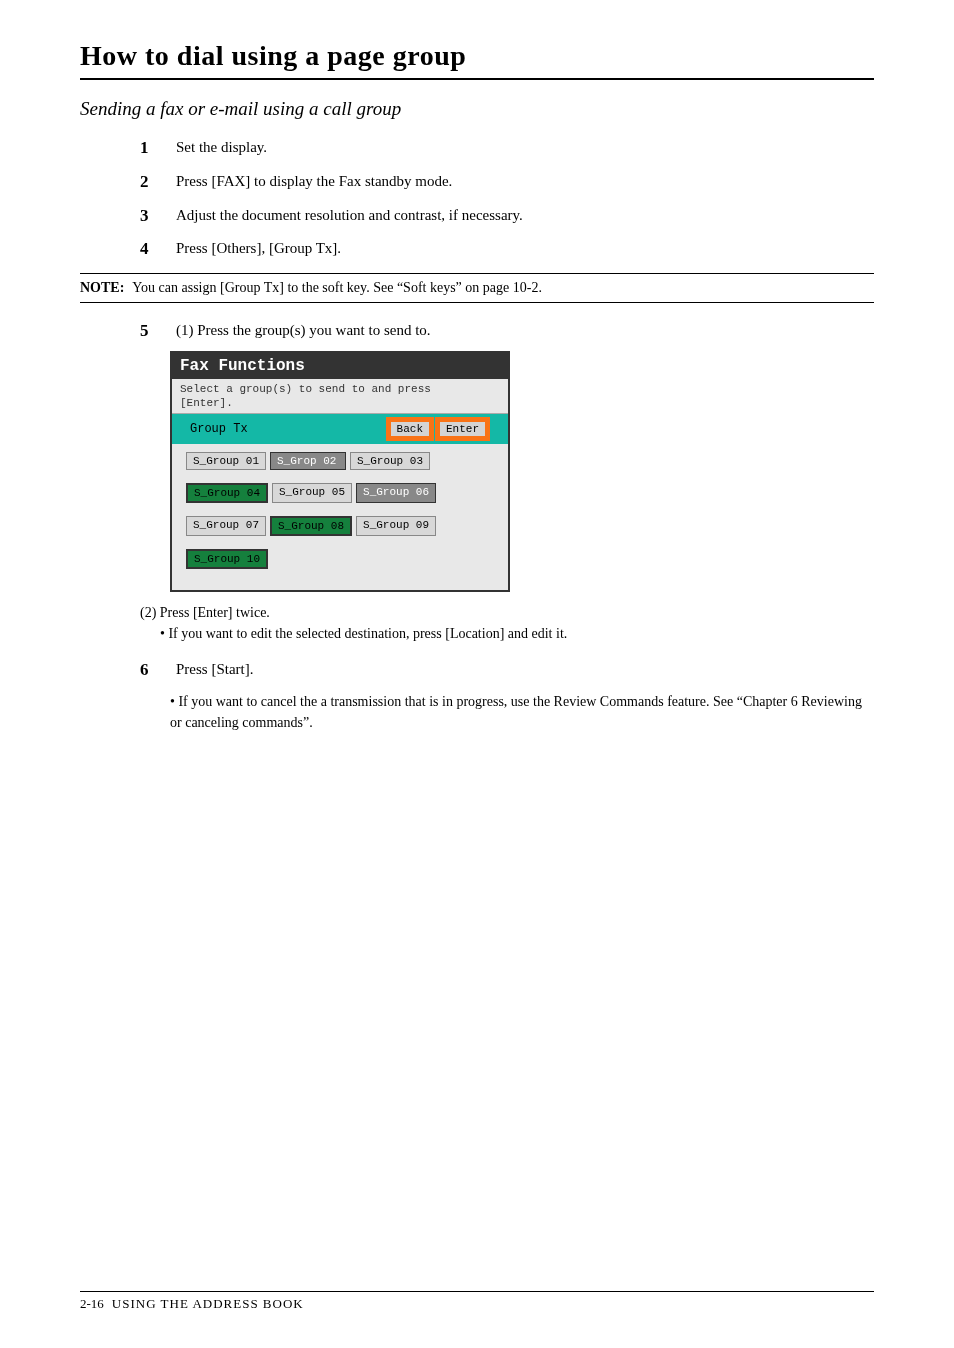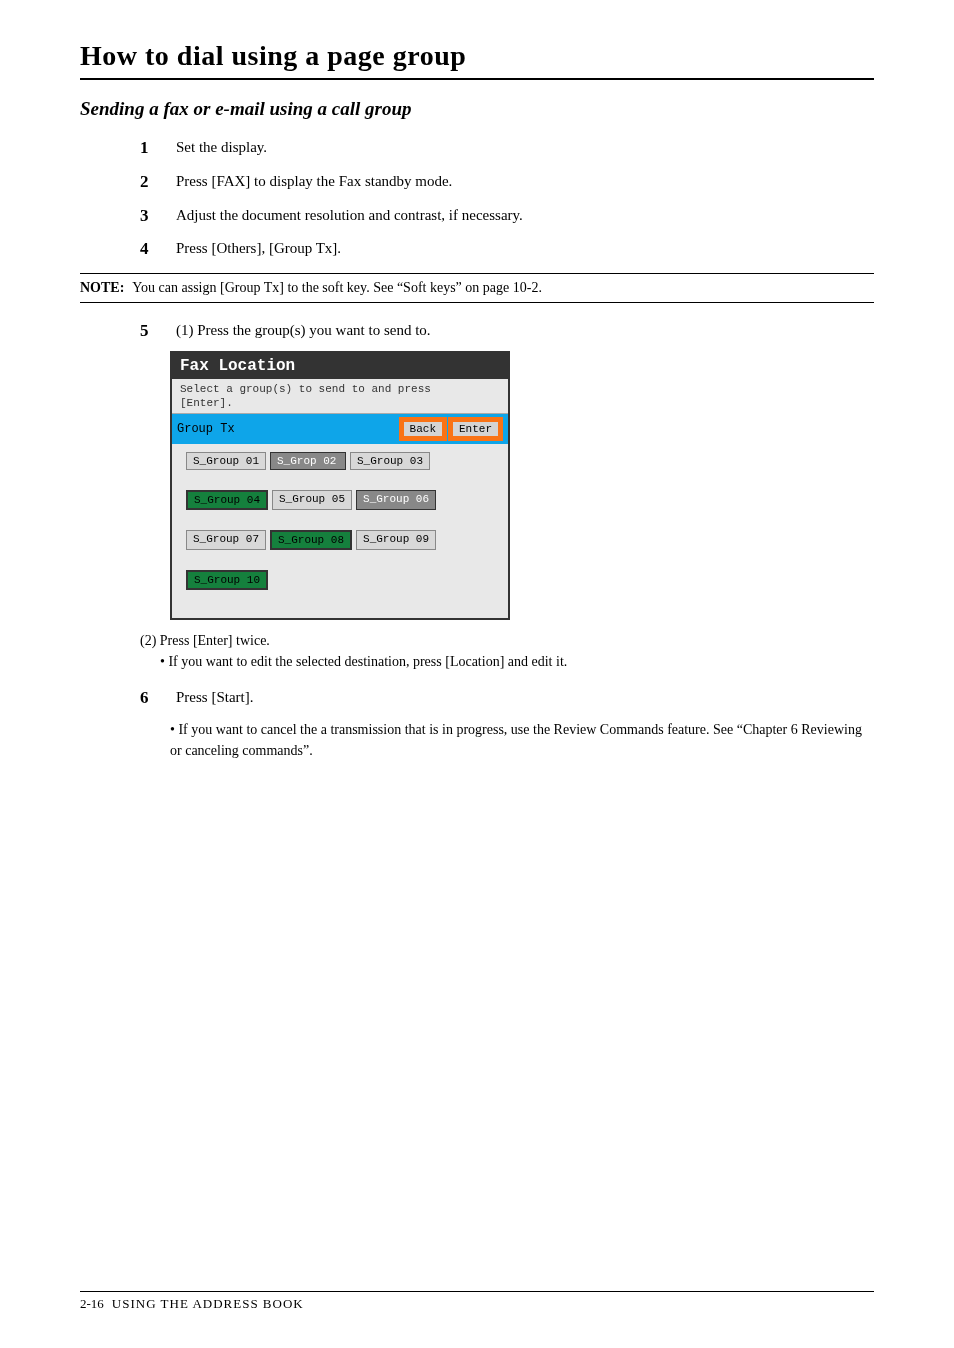--- a/index.html
+++ b/index.html
@@ -22,21 +22,21 @@
     }
     .title-rule {
       border: none;
       border-top: 2px solid #000;
       margin-bottom: 18px;
     }
 
     
     .section-heading {
       font-style: italic;
-      font-weight: bold;
+      font-weight: normal;
       font-size: 19px;
       margin-bottom: 16px;
     }
 
     
     .step {
       display: flex;
       align-items: flex-start;
       margin-bottom: 10px;
       padding-left: 60px;
@@ -110,23 +110,23 @@
       color: #333;
       padding: 3px 8px 2px 8px;
       font-family: 'Courier New', Courier, monospace;
       background: #e8e8e8;
       line-height: 1.3;
     }
     .fax-screen-toolbar {
       display: flex;
       justify-content: space-between;
       align-items: center;
-      padding: 3px 5px;
+      padding: 3px 18px;
       border-top: 1px solid #aaa;
-      background: #0ea5e9;
+      background: #14b8a6;
     }
     .fax-screen-toolbar-label {
       font-size: 12px;
       font-family: 'Courier New', Courier, monospace;
     }
     .toolbar-buttons {
       display: flex;
       gap: 1px;
     }
     .fax-btn {
@@ -144,21 +144,21 @@
     }
 
     
     .group-grid {
       padding: 8px 8px 8px 14px;
       background: #e8e8e8;
     }
     .group-row {
       display: flex;
       gap: 4px;
-      margin-bottom: 20px;
+      margin-bottom: 13px;
     }
     .group-cell {
       border: 1px solid #888;
       font-size: 11px;
       font-family: 'Courier New', Courier, monospace;
       padding: 2px 6px;
       min-width: 76px;
       background: #d8d8d8;
       white-space: nowrap;
     }
@@ -225,21 +225,21 @@
   <span class="note-text">You can assign [Group Tx] to the soft key. See “Soft keys” on page 10-2.</span>
 </div>
 
 <div class="step5-container">
   <div class="step5-header">
     <span class="step-num">5</span>
     <span class="step-text">(1) Press the group(s) you want to send to.</span>
   </div>
 
   <div class="fax-screen">
-    <div class="fax-screen-header">Fax Location</div>
+    <div class="fax-screen-header">Fax Functions</div>
     <div class="fax-screen-subtitle">
       <span>Select a group(s) to send to and press</span><br>
       <span>[Enter].</span>
     </div>
     <div class="fax-screen-toolbar">
       <span class="fax-screen-toolbar-label">Group Tx</span>
       <div class="toolbar-buttons">
         <button class="fax-btn">Back</button>
         <button class="fax-btn enter-btn">Enter</button>
       </div>

